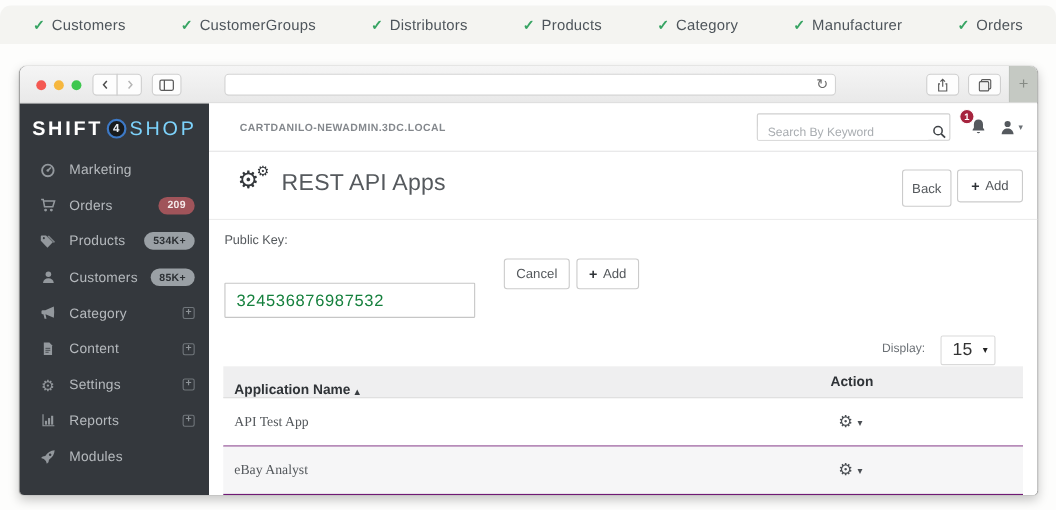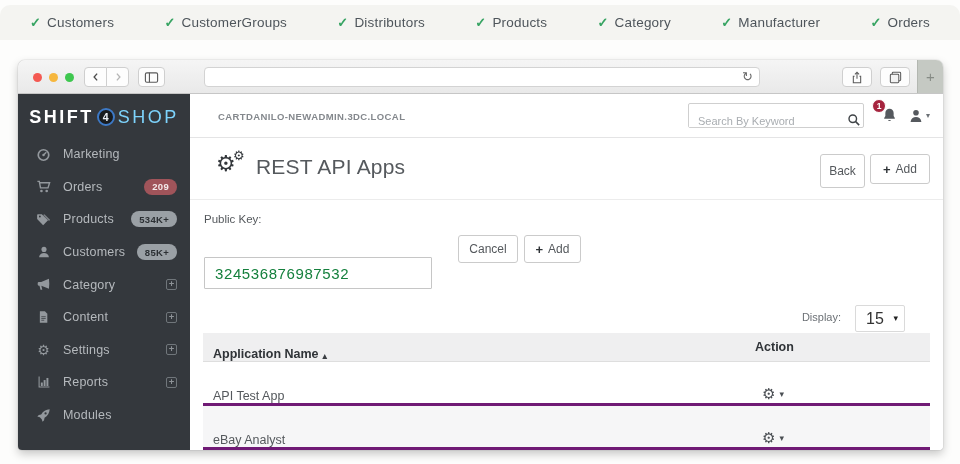--- a/index.html
+++ b/index.html
@@ -91,21 +91,21 @@
   .selwrap select { width:100%; height:100%; border:none; outline:none; background:transparent; appearance:none; -webkit-appearance:none;
     font-size:16px; color:#333; padding-left:10px; font-family:Liberation Sans, sans-serif; }
   .selcaret { position:absolute; right:6px; top:7px; font-size:9px; color:#222; pointer-events:none; }
 
   
   .tbl { position:absolute; left:13px; right:13px; top:239px; bottom:0; }
   .thead { height:29px; background:#efeff0; border-bottom:1px solid #dedede; display:flex; align-items:center; }
   .th-name { flex:1; padding-left:10px; font-size:12.5px; font-weight:bold; color:#2f3337; display:flex; align-items:flex-end; gap:4px;margin-top:13px; }
   .sortcaret { font-size:9px; color:#3a3e42; }
   .th-action { width:175px; font-size:12.5px; font-weight:bold; color:#2f3337; }
-  .trow { height:44px; display:flex; align-items:flex-end; border-bottom:3px solid #701a75; }
+  .trow { height:44px; display:flex; align-items:center; border-bottom:1px solid #701a75;font-family:Liberation Serif, serif; }
   .trow.alt { background:#f6f6f7; }
   .td-name { flex:1; padding-left:10px; font-size:12.5px; color:#54585c; }
   .td-action { width:175px; display:flex; align-items:center; gap:4px; padding-left:7px; }
   .agear { font-size:15px; color:#4b4f54; cursor:pointer; }
   .acaret { font-size:9px; color:#4b4f54; cursor:pointer; }
 
   svg { display:block; }
 </style>
 </head>
 <body>

